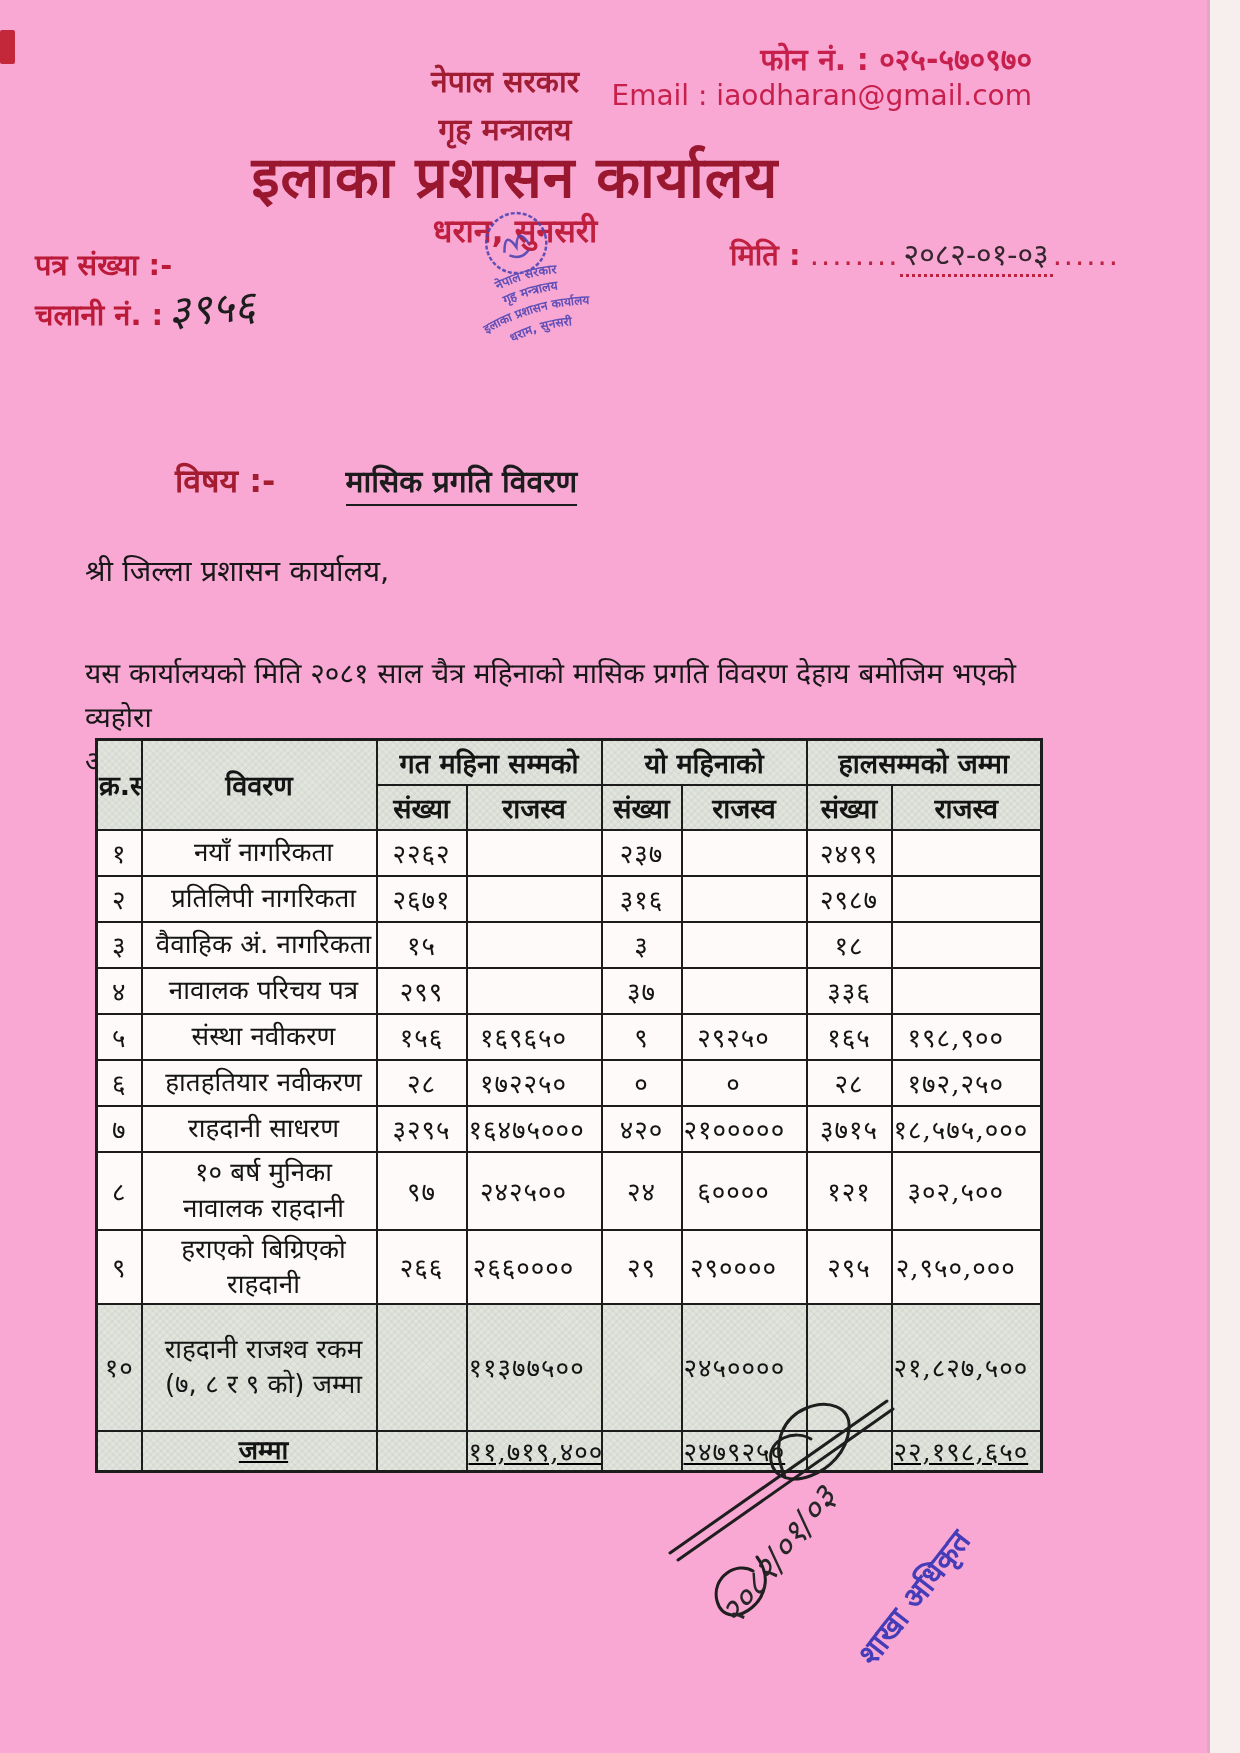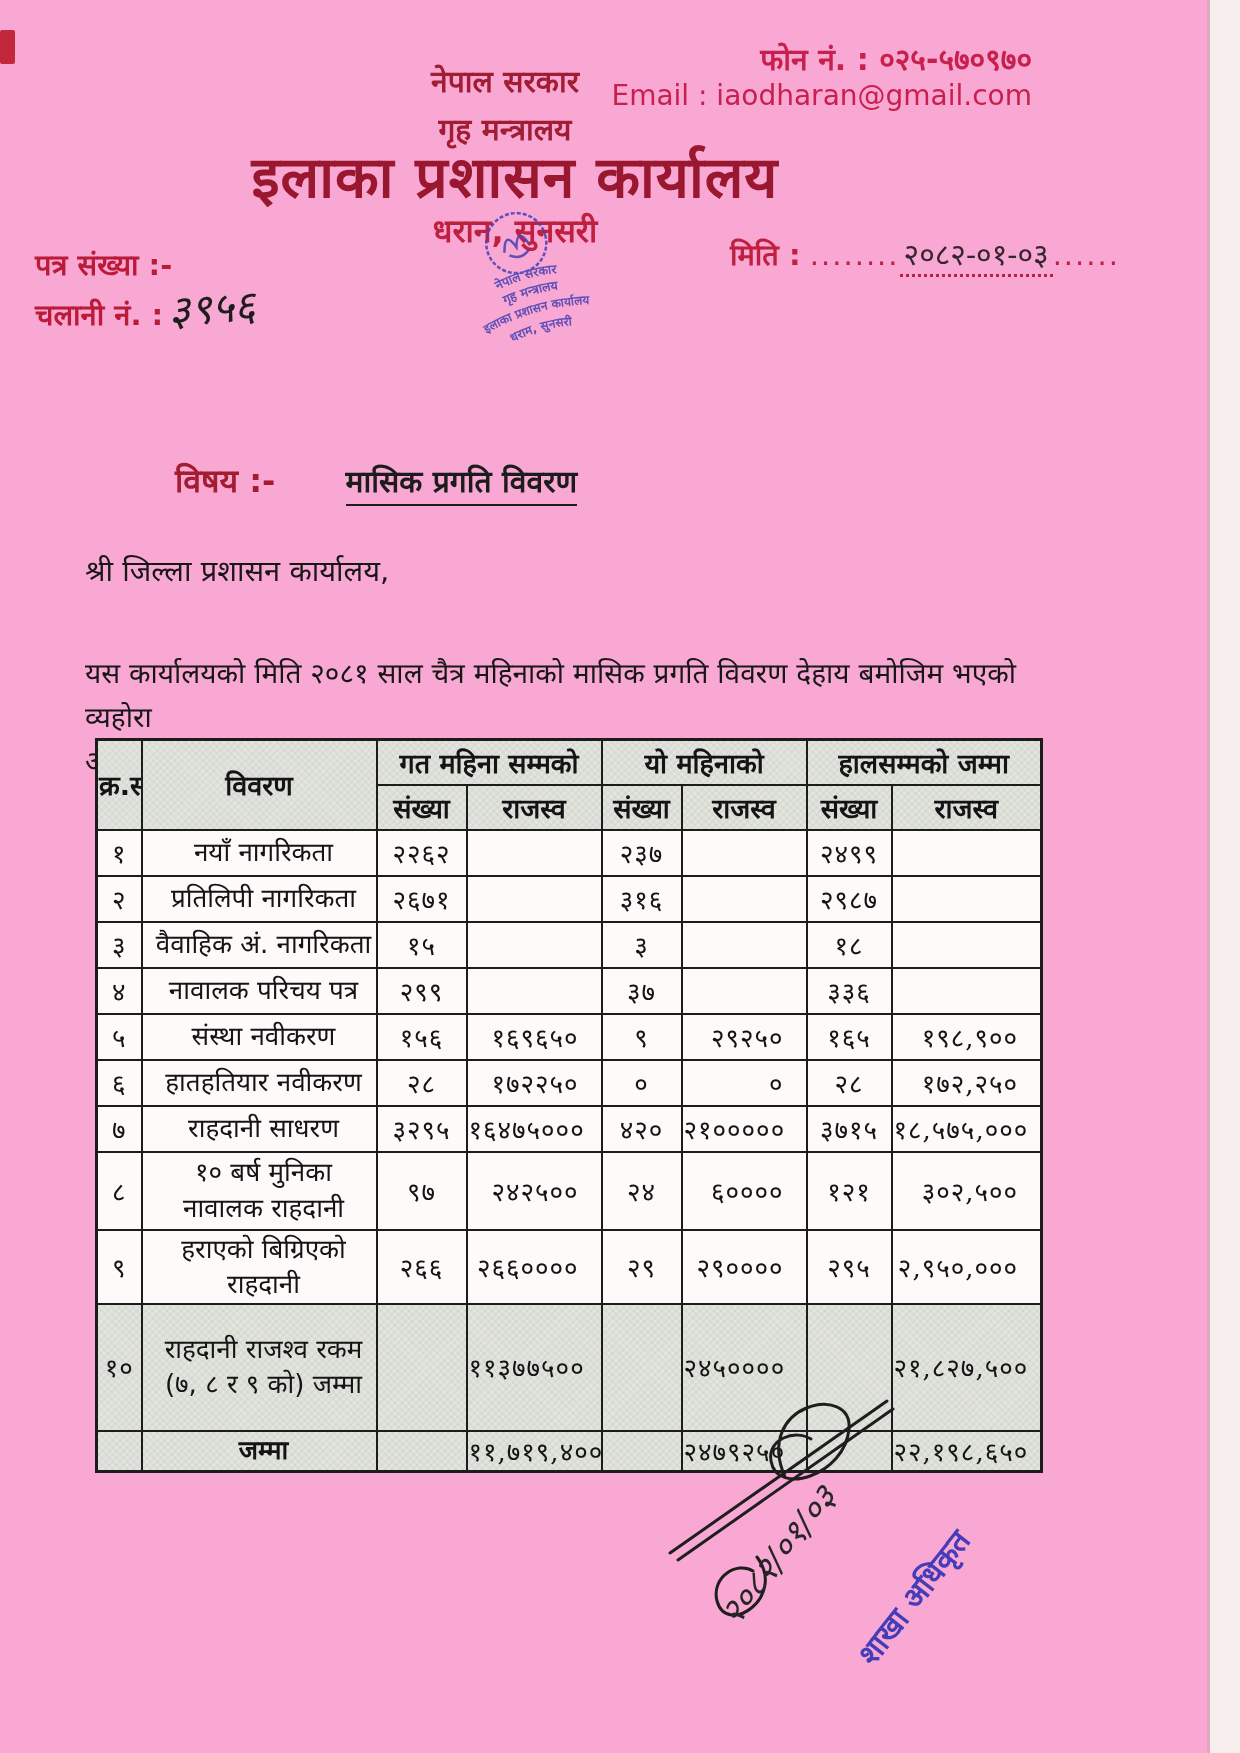--- a/index.html
+++ b/index.html
@@ -79,24 +79,24 @@
     background-color:#e2e5dc;
     background-image:
       repeating-linear-gradient(135deg, rgba(186,150,210,0.12) 0 2px, transparent 2px 5px),
       repeating-linear-gradient(45deg, rgba(140,190,150,0.12) 0 2px, transparent 2px 5px);
   }
   .report-table thead tr{height:45px;}
   .report-table tbody tr{height:46px;}
   .report-table tbody tr:nth-child(8){height:78px;}
   .report-table tbody tr:nth-child(9){height:70px;}
   .report-table tbody tr:nth-child(10){height:127px;}
-  .report-table tbody tr:nth-child(11){height:40px;}
+  .report-table tbody tr:nth-child(11){height:40px;text-decoration:underline;}
   .report-table td{font-size:26px;color:#141414;}
   .col-sn,.col-count{text-align:center;}
-  .col-rev{text-align:right;padding-right:22px;}
+  .col-rev{text-align:center;padding-right:22px;}
   .col-desc{text-align:center;padding-left:10px;line-height:1.35;font-size:27px;}
   .report-table tbody tr:last-child .col-desc{font-weight:bold;}
   .num{font-family:"DejaVu Serif","Liberation Serif",serif;letter-spacing:1px;}
   tr.total-shaded td{
     background-color:#e2e5dc;
     background-image:
       repeating-linear-gradient(135deg, rgba(186,150,210,0.12) 0 2px, transparent 2px 5px),
       repeating-linear-gradient(45deg, rgba(140,190,150,0.12) 0 2px, transparent 2px 5px);
   }
 

